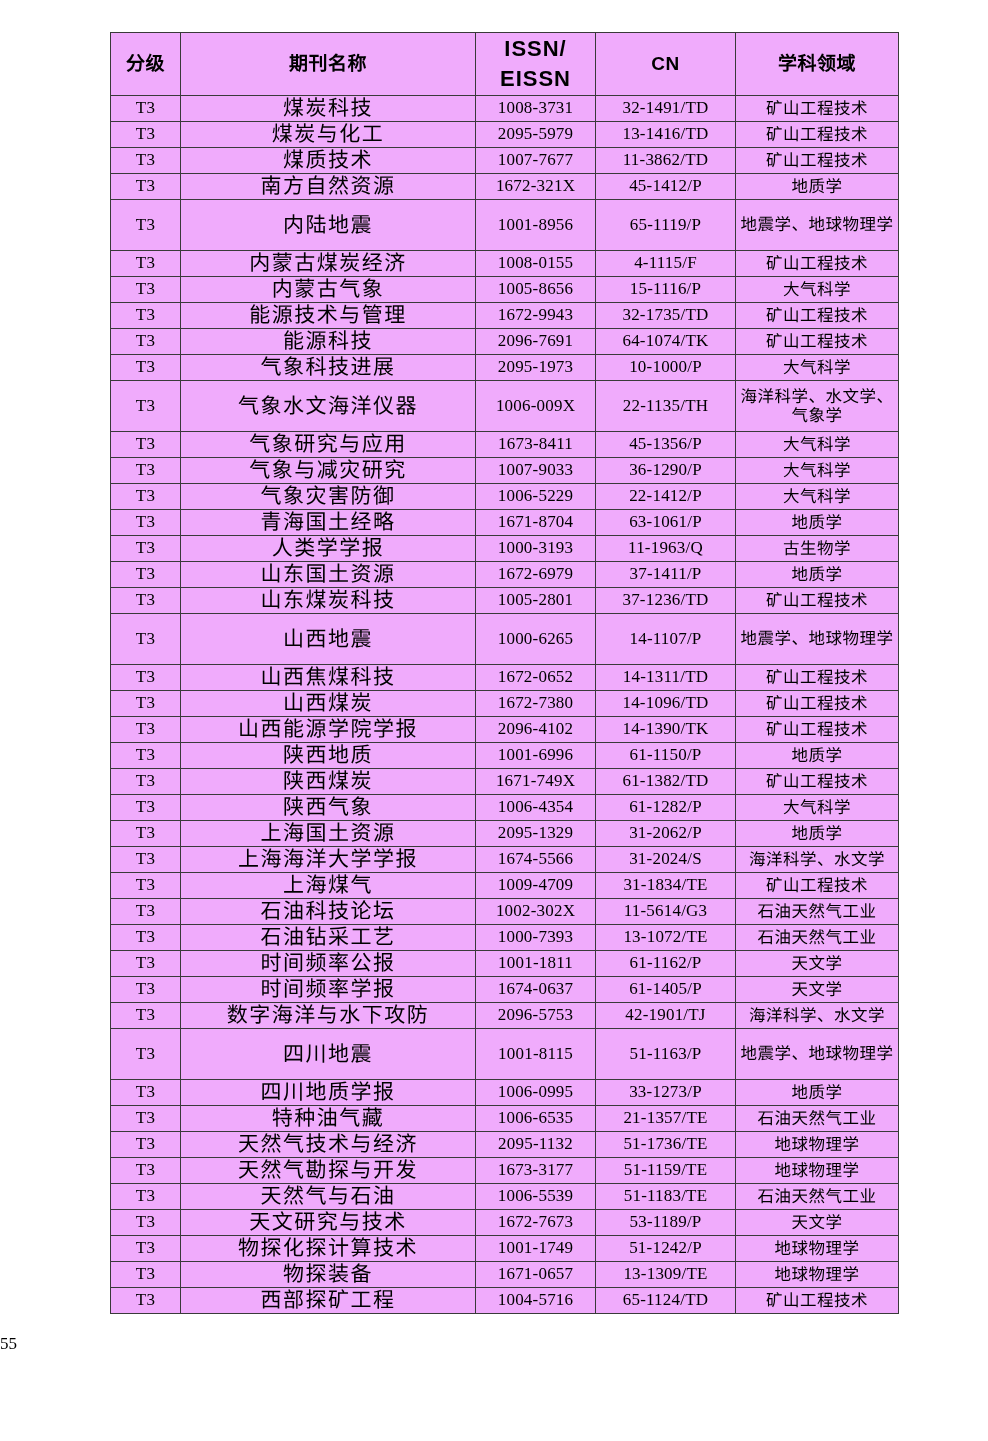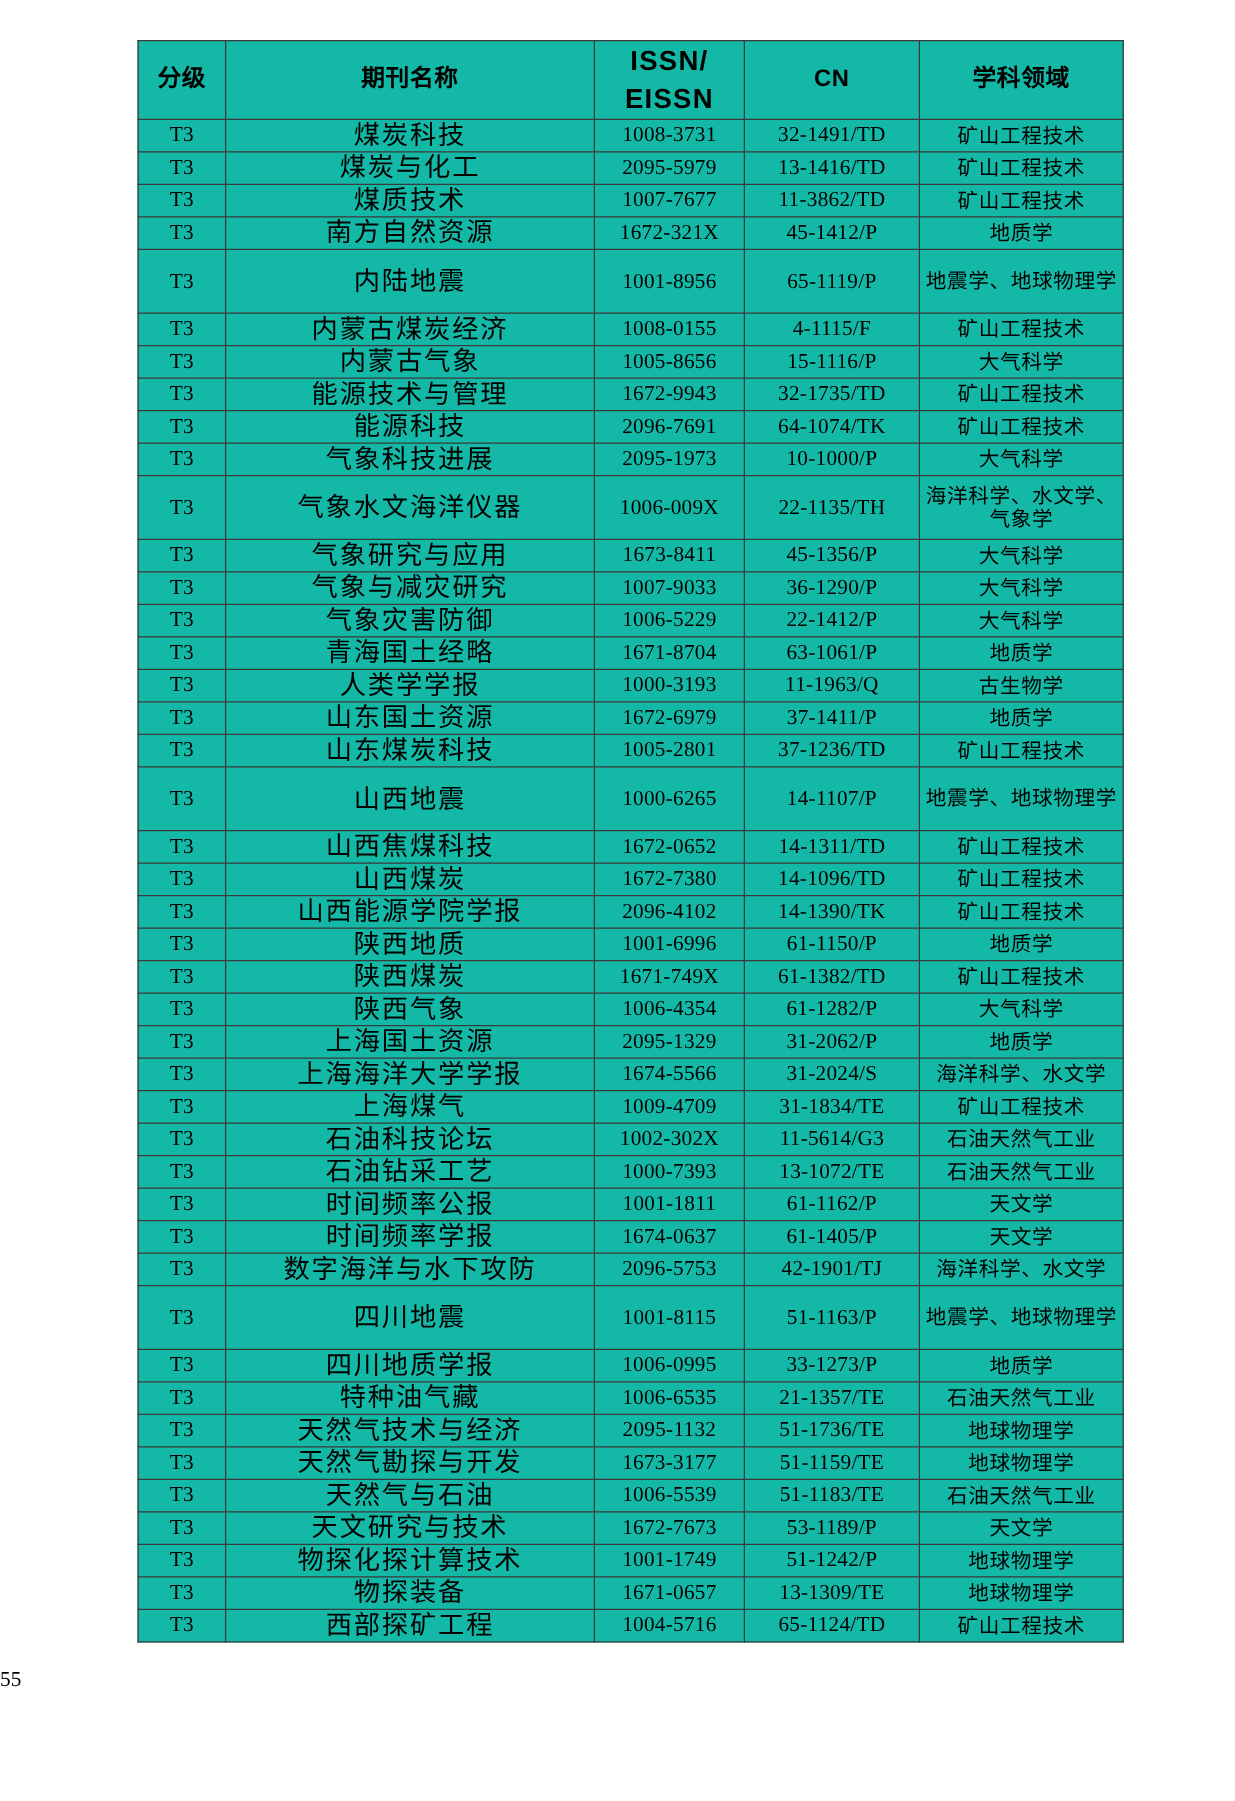--- a/index.html
+++ b/index.html
@@ -28,21 +28,21 @@
     position: absolute;
     left: 110px;
     top: 32px;
     width: 788px;
   }
 
   table.journal-table {
     border-collapse: collapse;
     width: 788px;
     table-layout: fixed;
-    background: #14b8a6;
+    background: #f0abfc;
   }
 
   table.journal-table col.c-grade  { width: 70px; }
   table.journal-table col.c-name   { width: 295px; }
   table.journal-table col.c-issn   { width: 120px; }
   table.journal-table col.c-cn     { width: 140px; }
   table.journal-table col.c-field  { width: 163px; }
 
   table.journal-table th,
   table.journal-table td {

